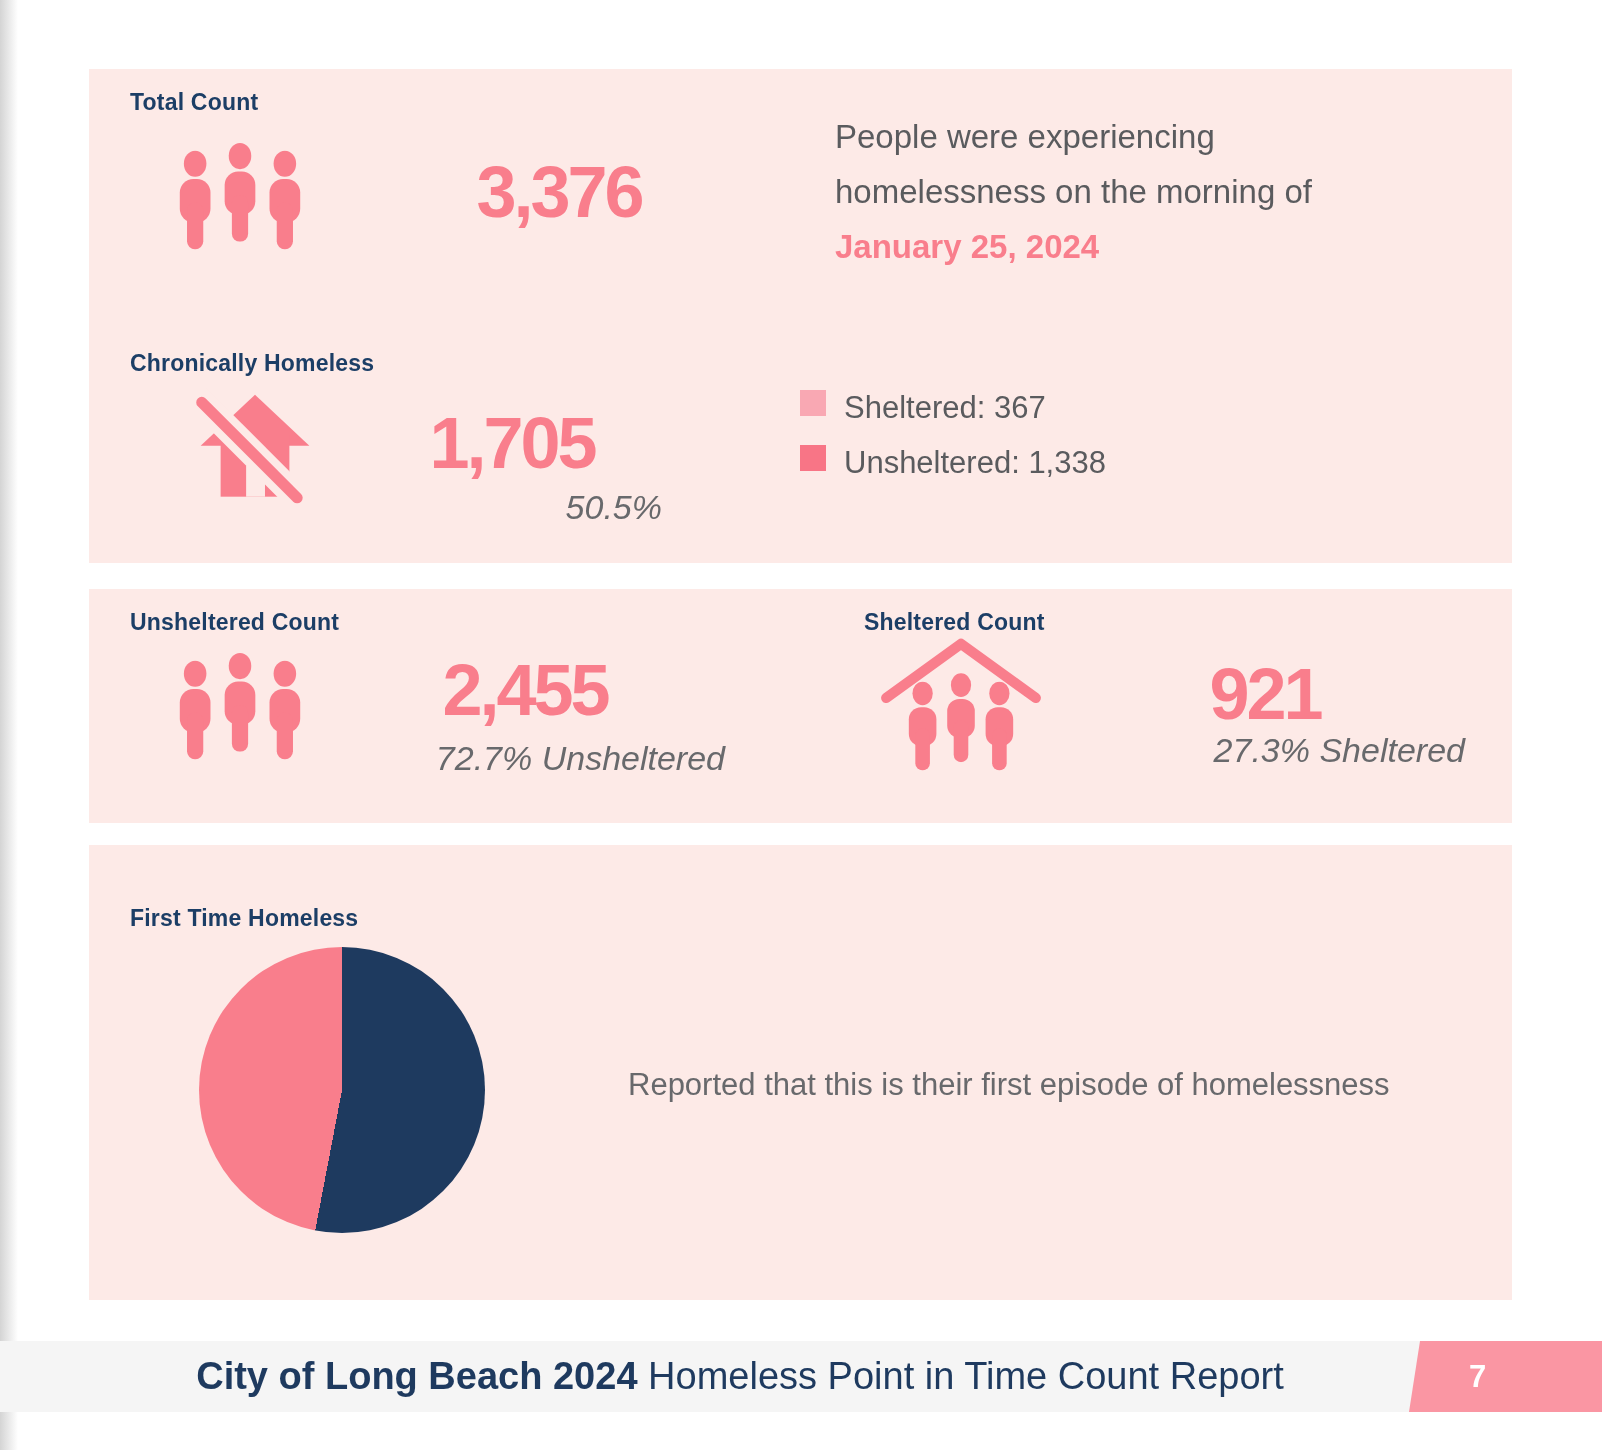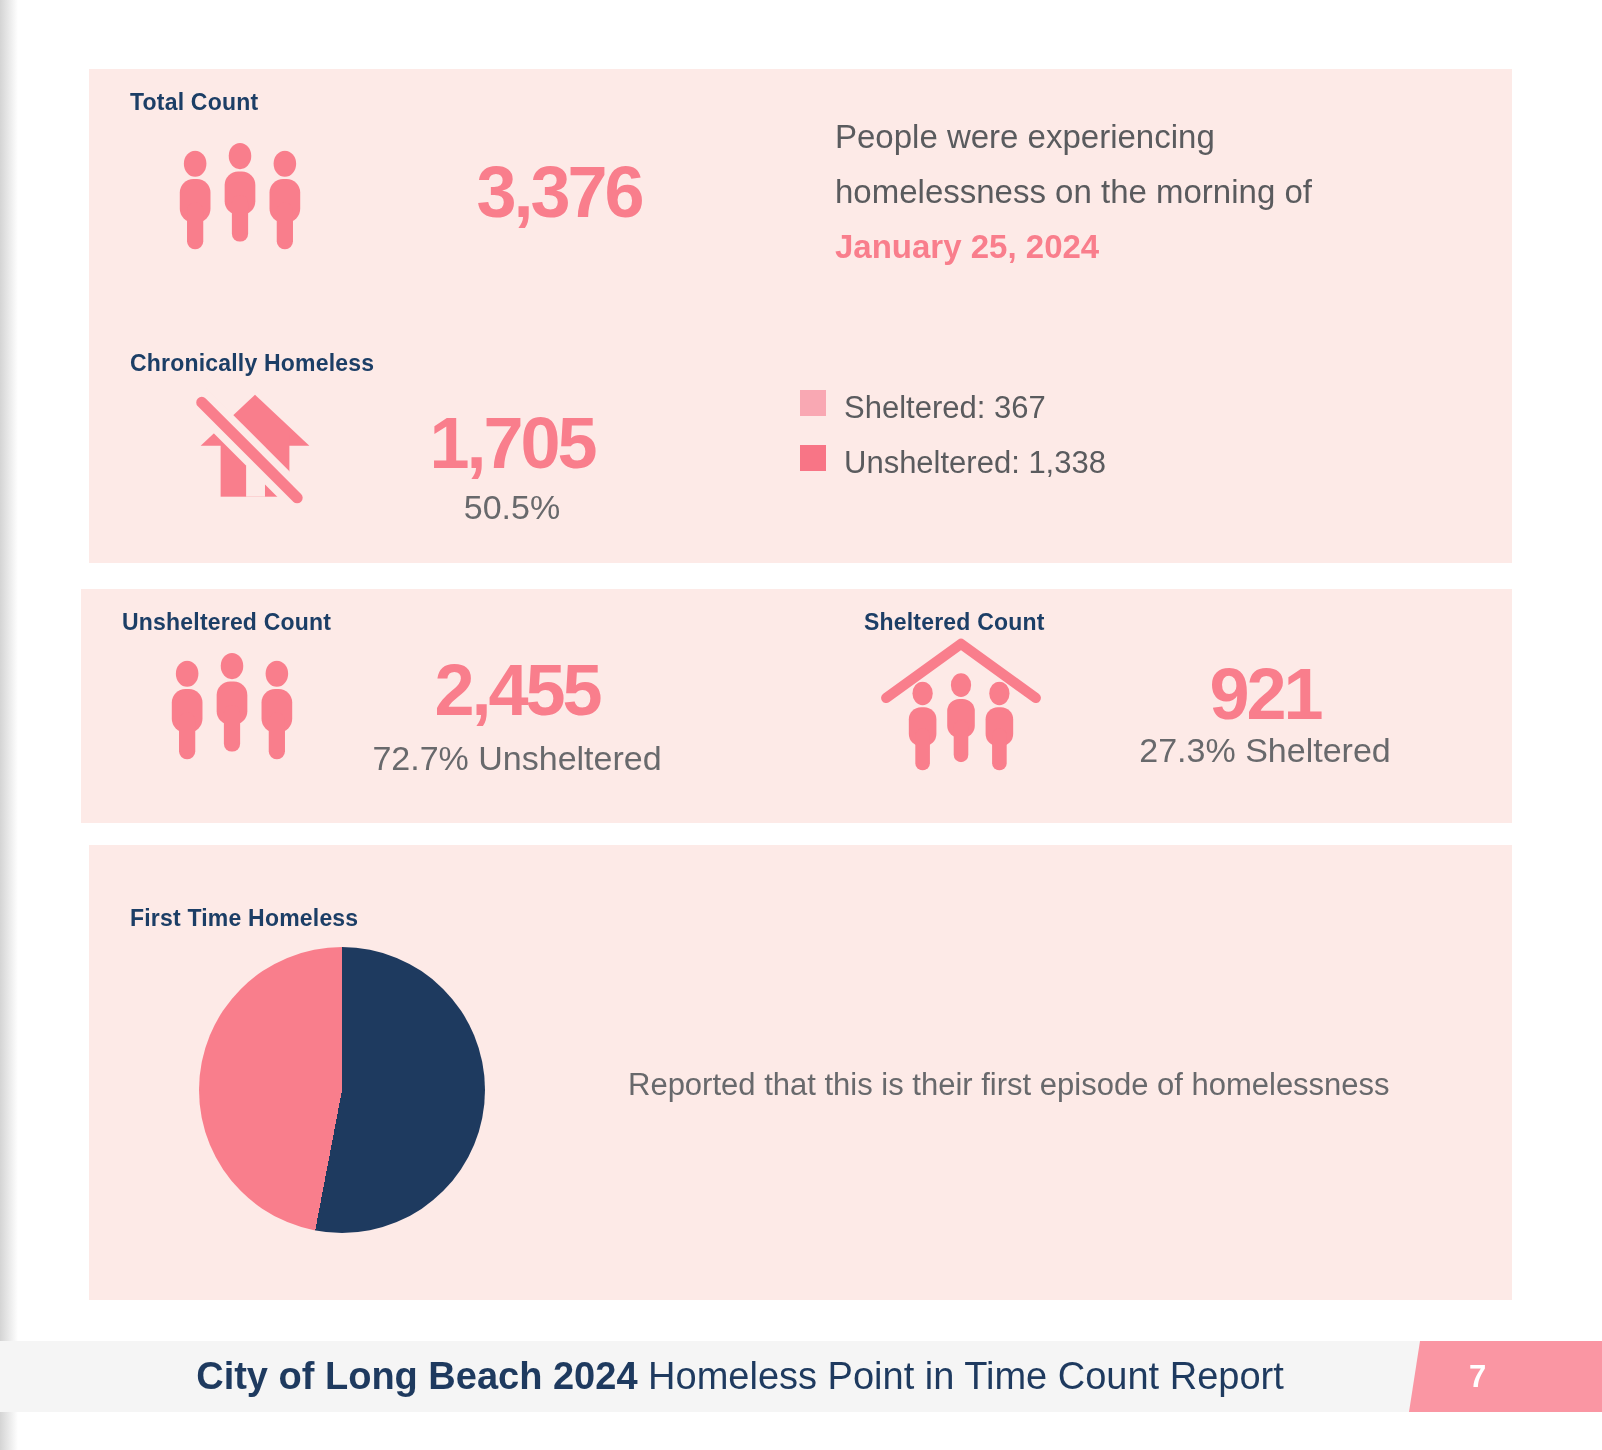--- a/index.html
+++ b/index.html
@@ -13,27 +13,27 @@
     font-family:"Liberation Sans", sans-serif;
   }
   .edge-shade{position:absolute;left:0;top:0;width:18px;height:1450px;
     background:linear-gradient(to right, rgba(160,160,160,.45), rgba(255,255,255,0));}
   .card{position:absolute;background:var(--card-bg);}
   .card-title{position:absolute;left:41px;top:20px;font-size:23px;font-weight:700;
     color:var(--title-navy);letter-spacing:.2px;}
   
   #card-total      {left:89px;  top:69px;  width:1423px; height:300px;padding-left:31px;}
   #card-chronic    {left:89px;  top:330px; width:1423px; height:233px;}
-  #card-unsheltered{left:81px;  top:589px; width:794px;  height:234px;padding-left:30px;}
+  #card-unsheltered{left:89px;  top:589px; width:794px;  height:234px;padding-left:30px;}
   #card-sheltered  {left:823px; top:589px; width:689px;  height:234px;}
   #card-firsttime  {left:89px;  top:845px; width:1423px; height:455px;}
 
   .big-num{position:absolute;font-weight:700;color:var(--accent);
     font-size:72px;letter-spacing:-3px;text-align:center;}
-  .sub-stat{position:absolute;font-size:34px;color:var(--sub-gray);text-align:center;}
+  .sub-stat{position:absolute;font-size:34px;color:var(--sub-gray);text-align:right;font-style:italic;}
 
   .icon-box{position:absolute;}
 
   
   #card-total .icon-box{left:88px;top:68px;width:126px;height:118px;}
   #card-total .big-num{left:320px;top:82px;width:300px;}
   #card-total .desc{position:absolute;left:746px;top:40px;width:640px;
     font-size:33px;line-height:55px;color:var(--text-gray);}
   #card-total .date{color:var(--accent);font-weight:700;}
 

